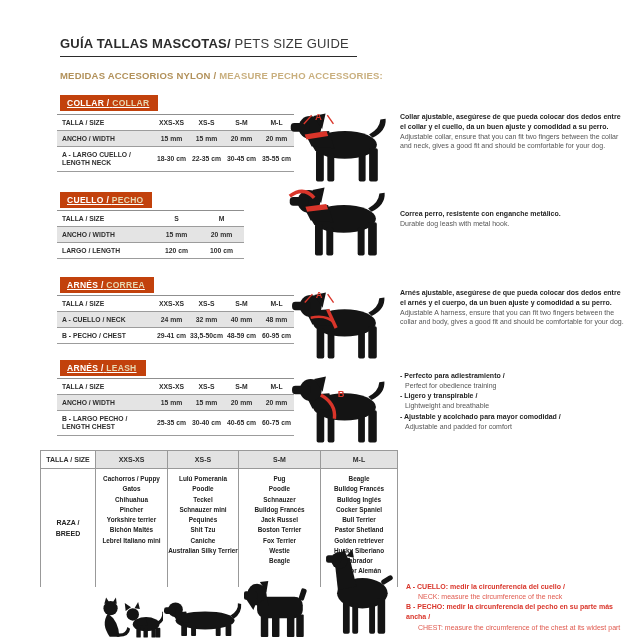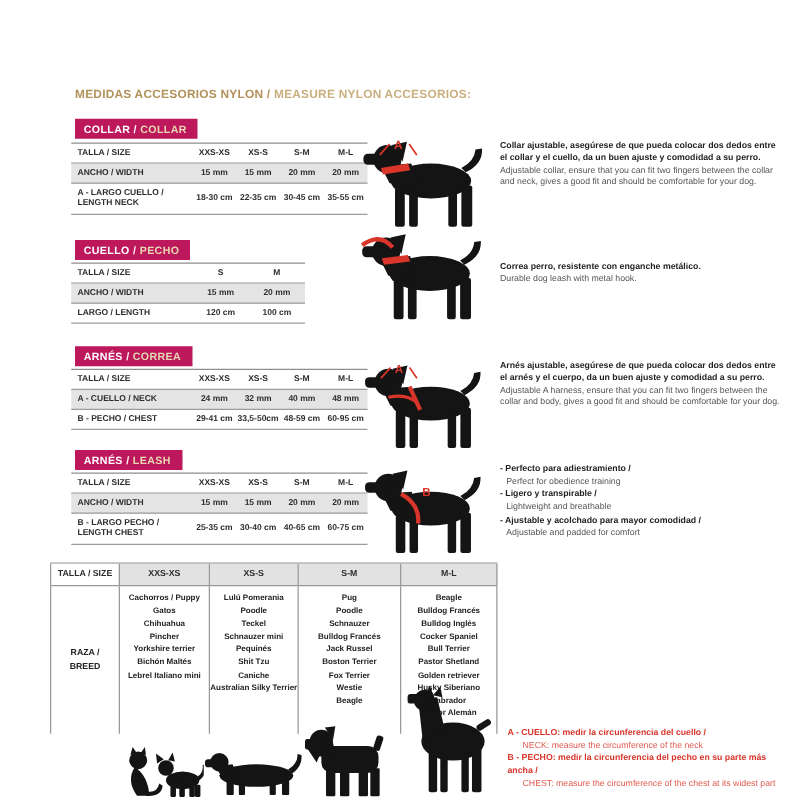--- a/index.html
+++ b/index.html
@@ -9,22 +9,22 @@
 
   .title{position:absolute;left:60px;top:36px;font-size:13px;letter-spacing:.2px;
          color:#2b2b2b;border-bottom:1.5px solid #2b2b2b;padding:0 8px 5px 0;display:inline-block;}
   .t-es{font-weight:bold;}
   .t-en{font-weight:normal;color:#3a3a3a;}
 
   .subtitle{position:absolute;left:60px;top:70px;font-size:9.5px;font-weight:bold;letter-spacing:.2px;}
   .s-es{color:#b2915a;}
   .s-en{color:#c9af7e;}
 
-  .badge{position:absolute;left:60px;background:#be185d;color:#fff;font-weight:bold;
-         font-size:8.5px;padding:3px 9px 2.5px 7px;letter-spacing:.3px;}
+  .badge{position:absolute;left:60px;background:#c2410c;color:#fff;font-weight:bold;
+         font-size:8.5px;padding:3px 9px 2.5px 7px;letter-spacing:.3px;text-decoration:underline;}
   .badge .b2{color:#e7d8b2;}
 
   .acc{position:absolute;left:57px;border-top:1px solid #8f8f8f;}
   .acc .row{display:grid;border-bottom:1px solid #9c9c9c;}
   .cols5 .row{grid-template-columns:97px 35px 35px 35px 35px;}
   .cols3 .row{grid-template-columns:97px 45px 45px;}
   .acc .cell{font-size:6.8px;font-weight:bold;display:flex;align-items:center;justify-content:center;
              text-align:center;padding:3.5px 1px;line-height:1.2;}
   .acc .lab{justify-content:flex-start;text-align:left;padding-left:5px;}
   .acc .shade{background:#e4e4e4;}
@@ -133,24 +133,28 @@
       <rect x="37" y="66" width="7" height="36" rx="2"></rect>
       <rect x="57" y="66" width="7" height="36" rx="2"></rect>
       <rect x="67" y="60" width="9" height="42" rx="2"></rect>
       <rect x="72" y="38" width="15" height="6" rx="3" transform="rotate(-32 74 42)"></rect>
     </g>
   </defs>
 </svg>
 
 <div class="page">
 
+  <div class="title">
+    <span class="t-es">GUÍA TALLAS MASCOTAS/</span>
+    <span class="t-en">PETS SIZE GUIDE</span>
+  </div>
 
   <div class="subtitle">
     <span class="s-es">MEDIDAS ACCESORIOS NYLON /</span>
-    <span class="s-en">MEASURE NYLON ACCESORIOS:</span>
+    <span class="s-en">MEASURE PECHO ACCESSORIES:</span>
   </div>
 
   <div class="badge" style="top:95px">
     <span>COLLAR /</span>
     <span class="b2">COLLAR</span>
   </div>
 
   <div class="acc cols5" style="top:114px">
     <div class="row">
       <div class="cell lab">TALLA / SIZE</div>

